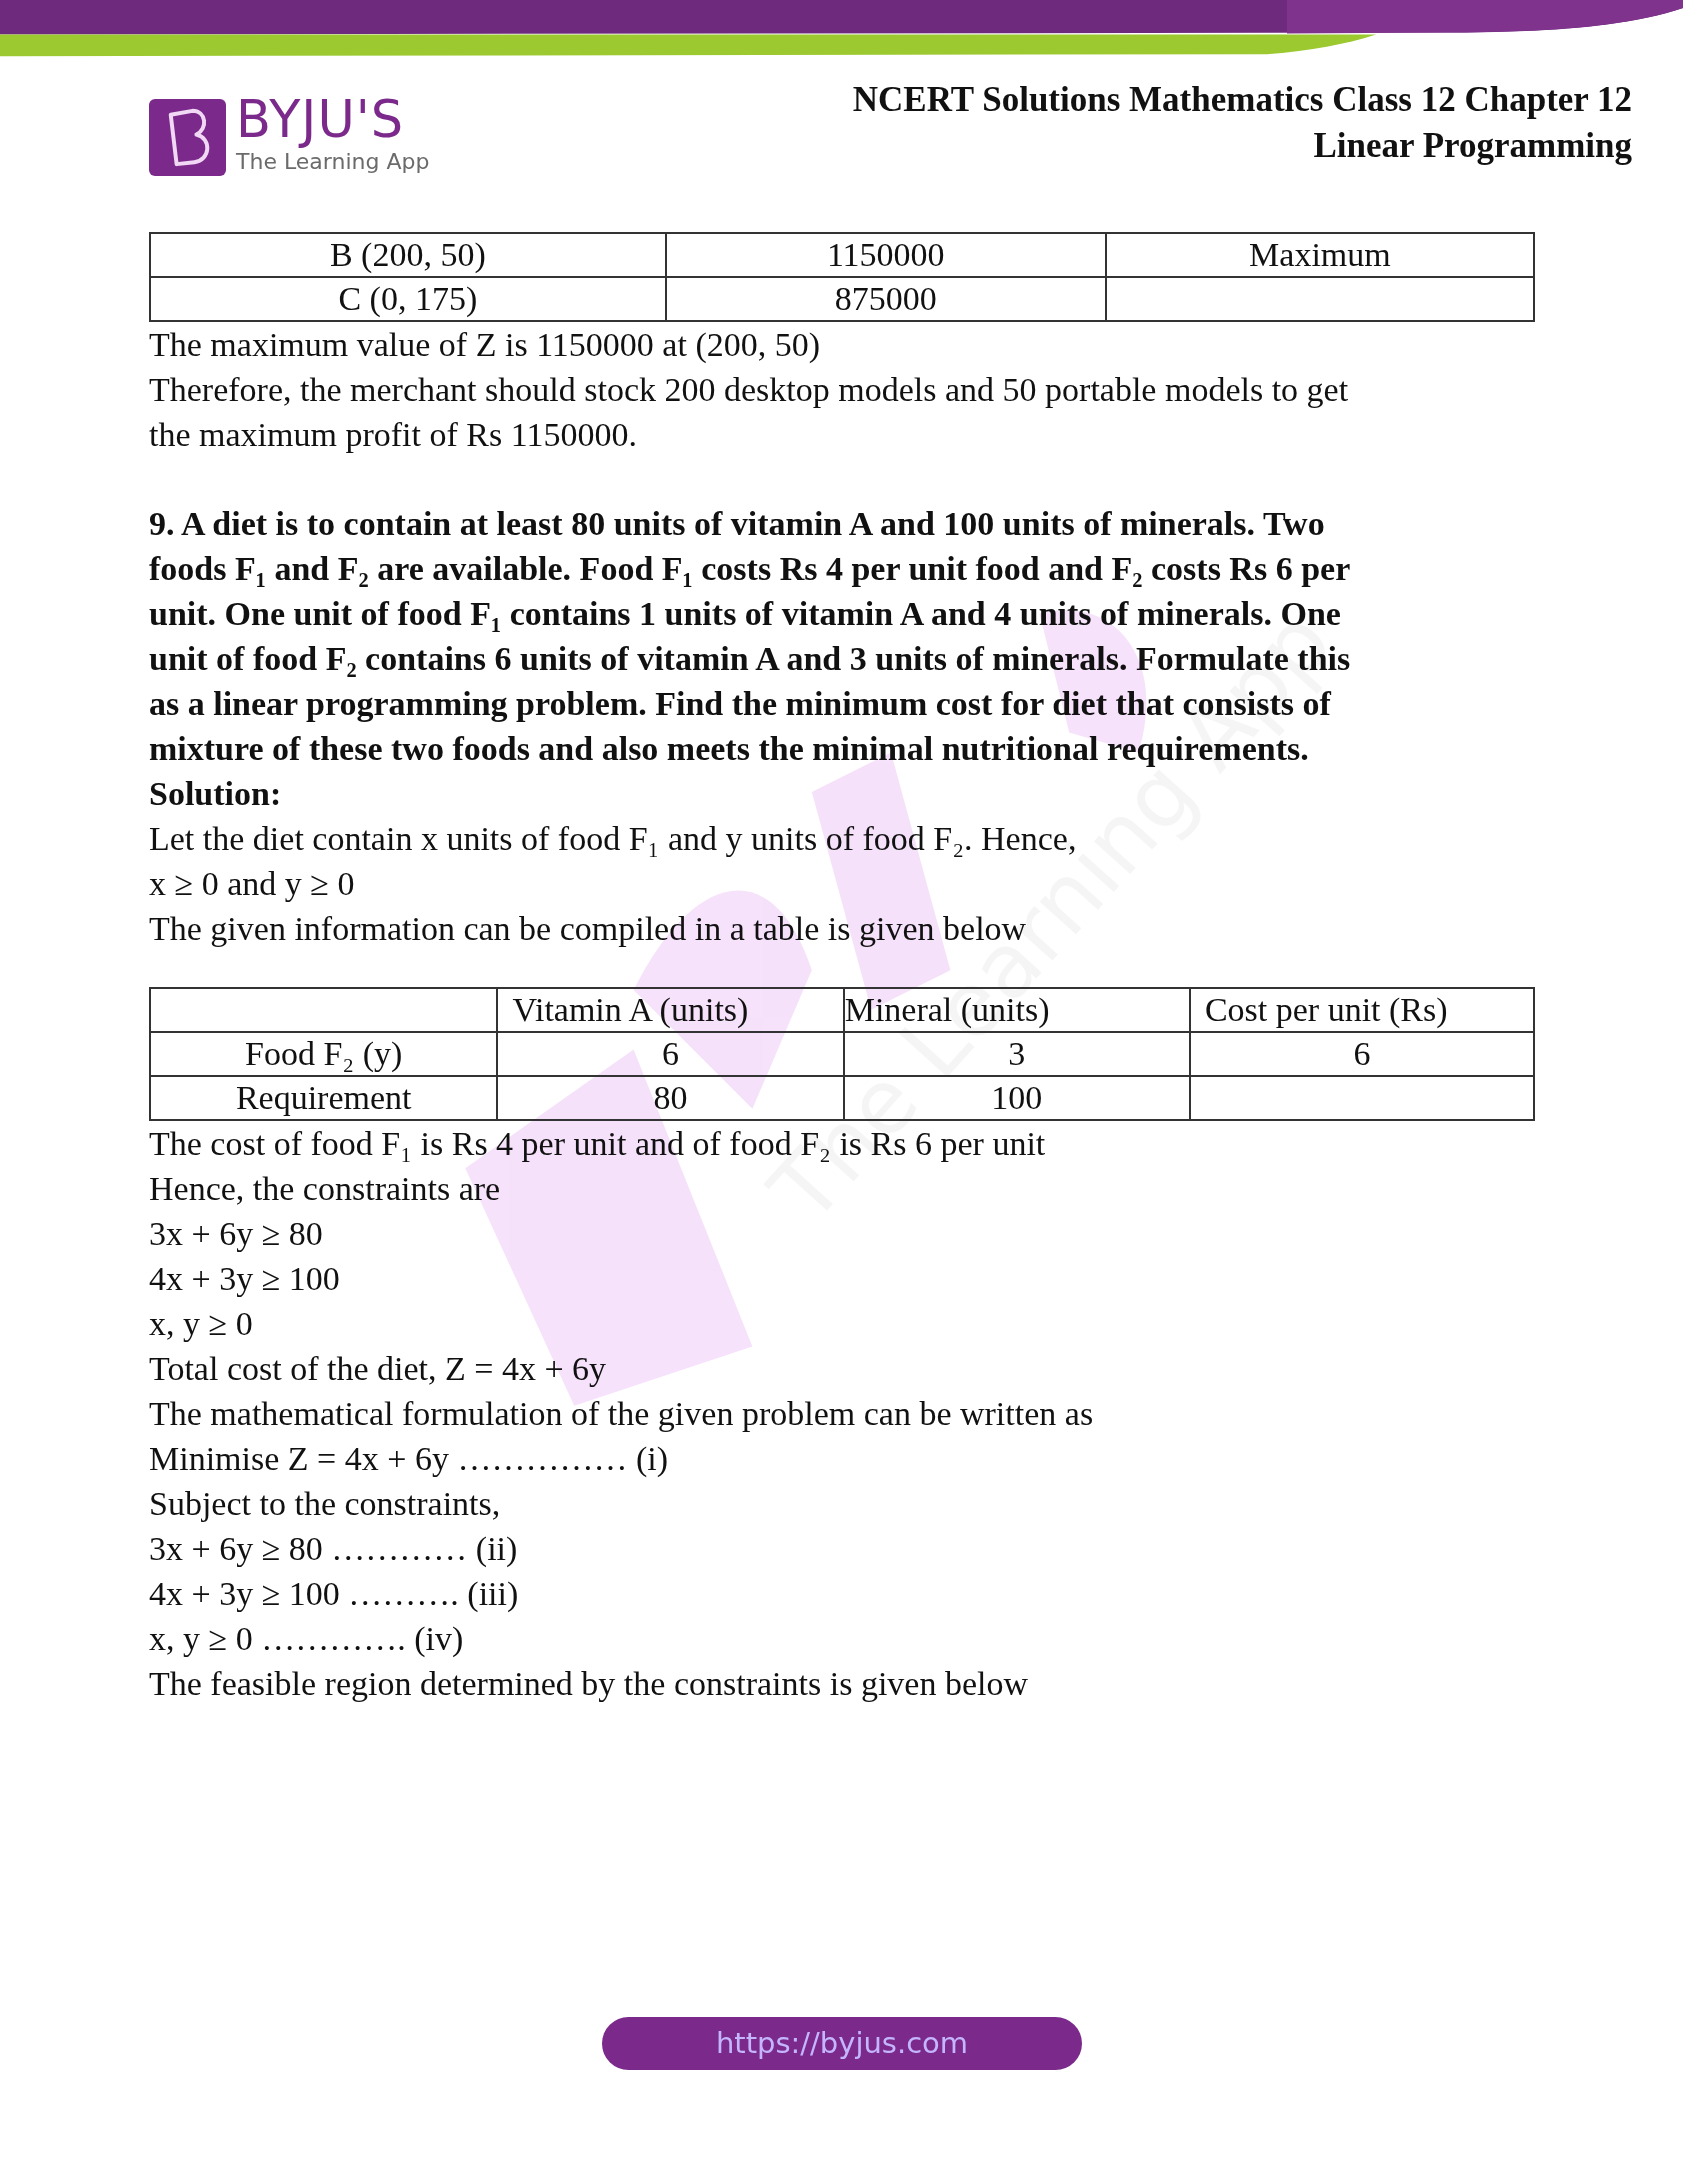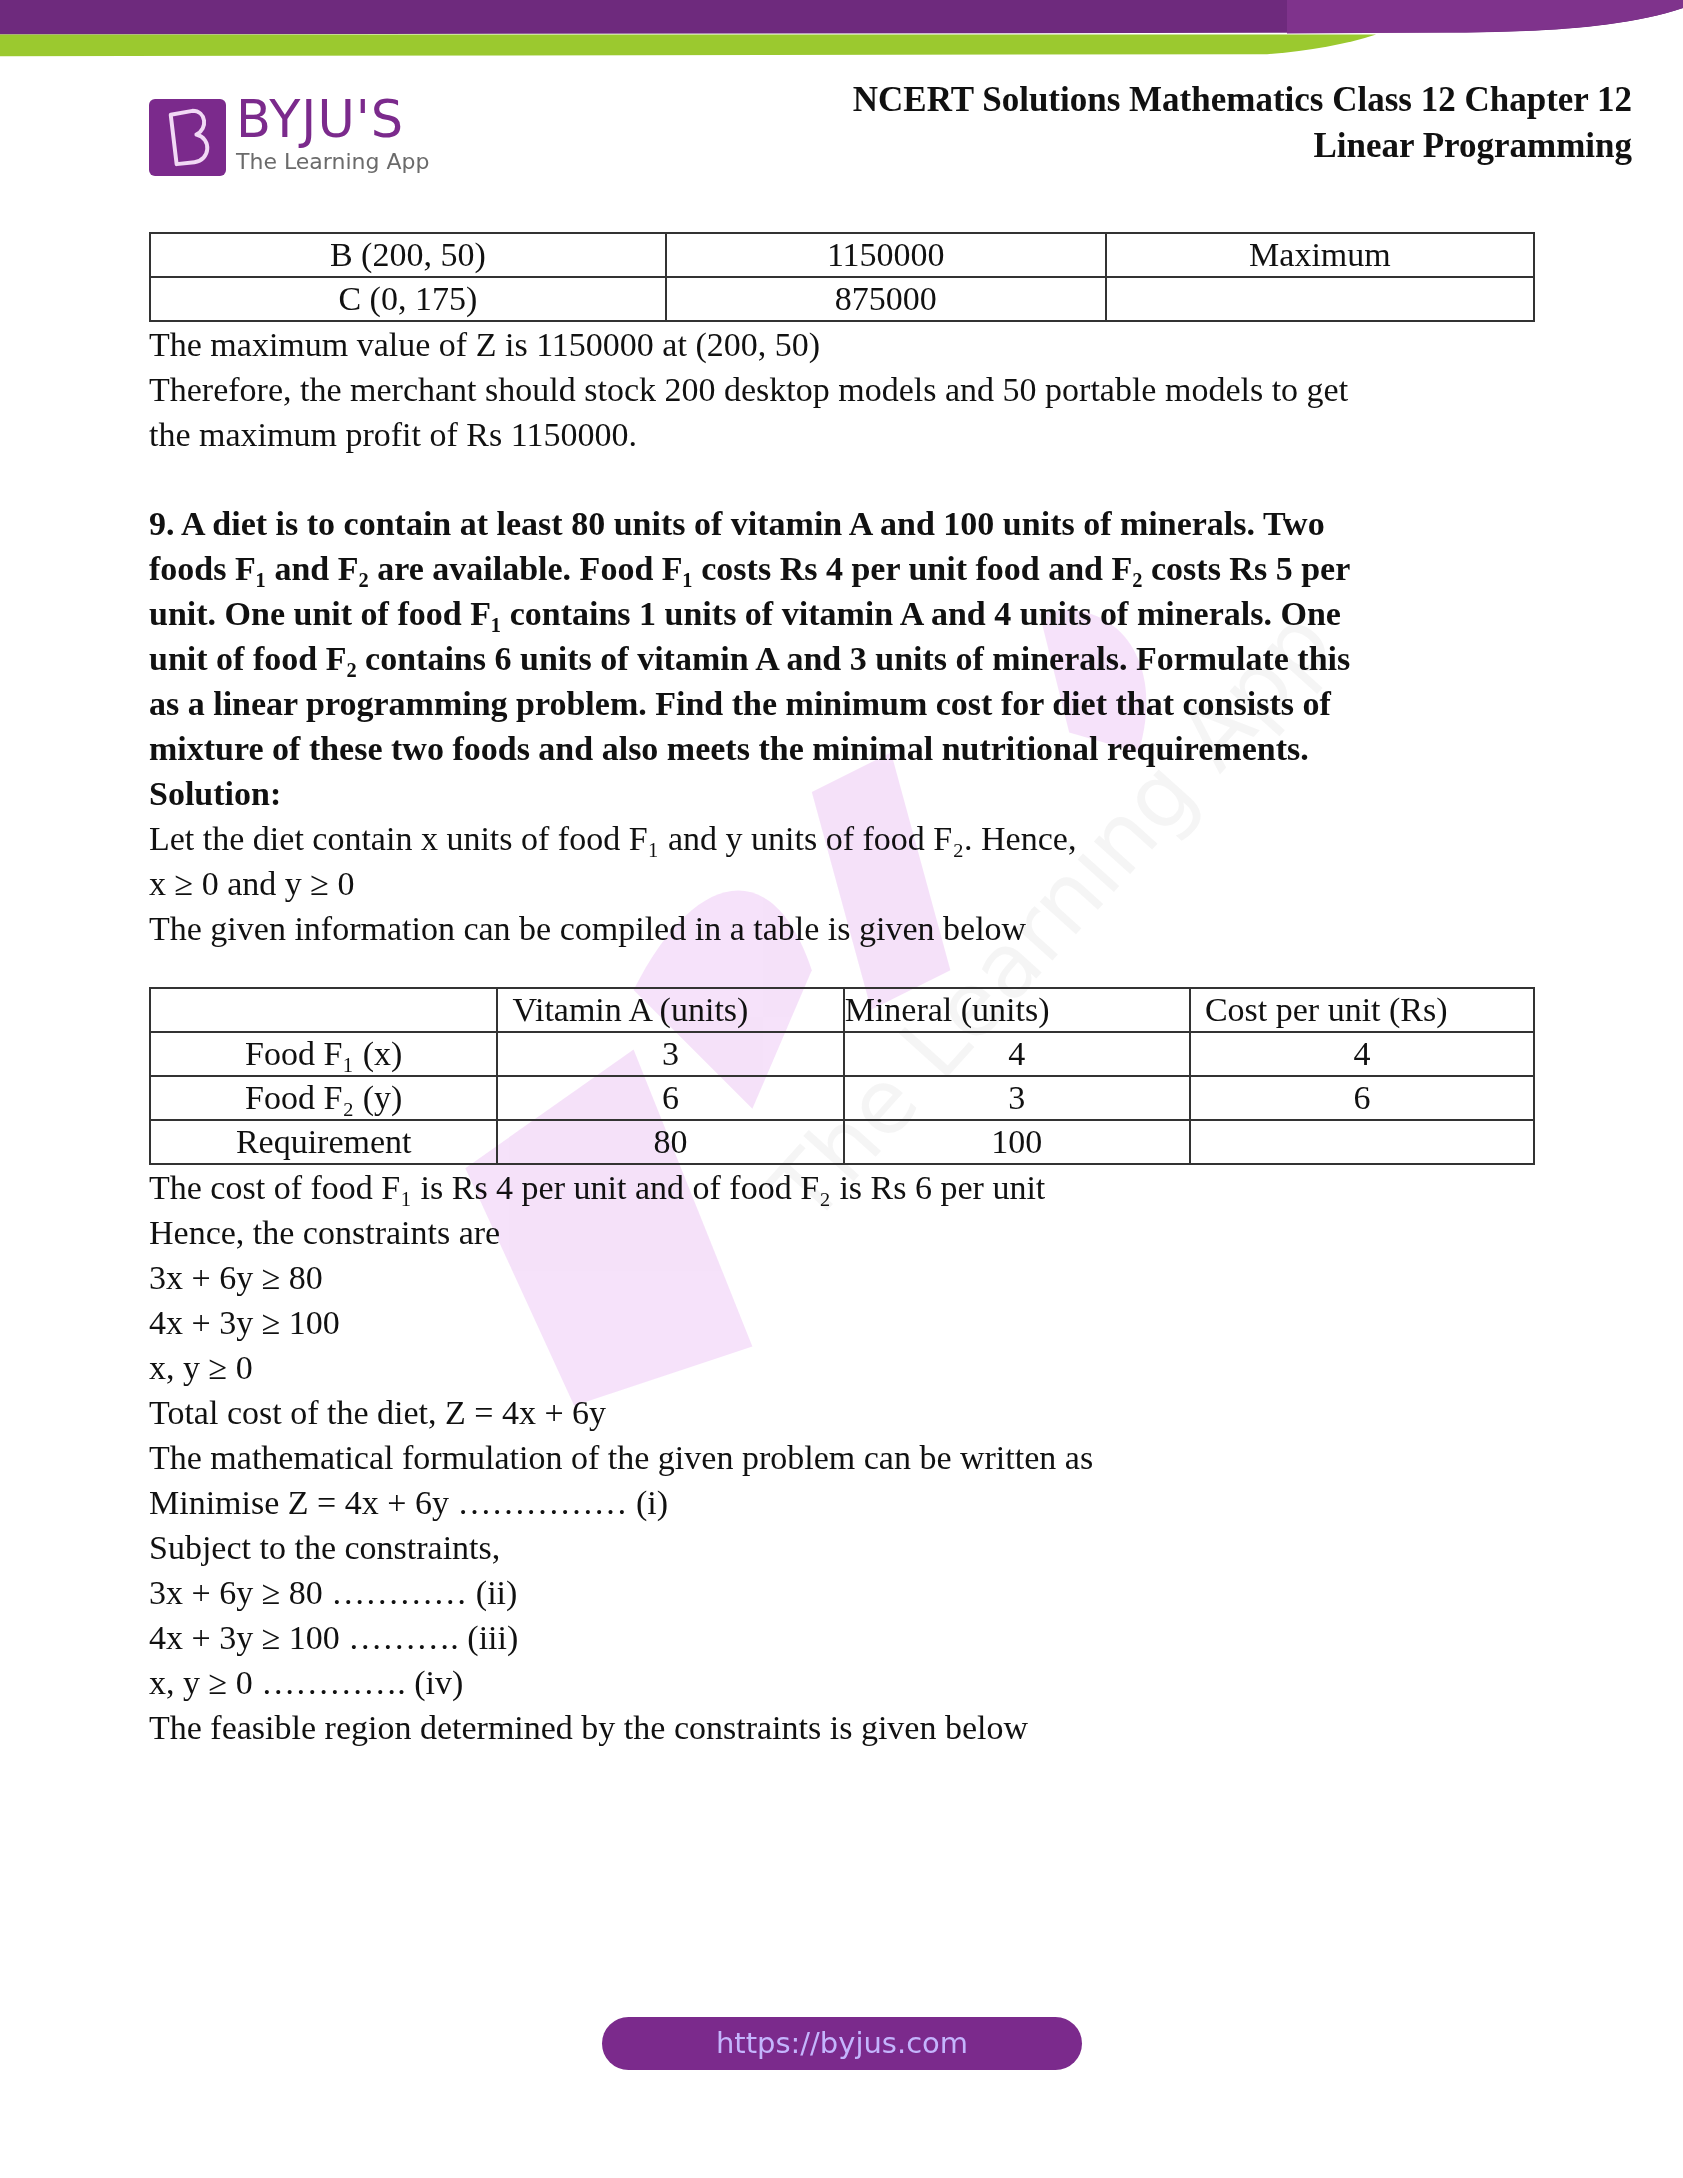--- a/index.html
+++ b/index.html
@@ -99,21 +99,21 @@
     </table>
 
   <div class="line">The maximum value of Z is 1150000 at (200, 50)</div>
   <div class="line">Therefore, the merchant should stock 200 desktop models and 50 portable models to get</div>
   <div class="line">the maximum profit of Rs 1150000.</div>
 
   <div class="gap"></div>
 
   <div>
     <div class="line bold">9. A diet is to contain at least 80 units of vitamin A and 100 units of minerals. Two</div>
-    <div class="line bold">foods F₁ and F₂ are available. Food F₁ costs Rs 4 per unit food and F₂ costs Rs 5 per</div>
+    <div class="line bold">foods F₁ and F₂ are available. Food F₁ costs Rs 4 per unit food and F₂ costs Rs 6 per</div>
     <div class="line bold">unit. One unit of food F₁ contains 1 units of vitamin A and 4 units of minerals. One</div>
     <div class="line bold">unit of food F₂ contains 6 units of vitamin A and 3 units of minerals. Formulate this</div>
     <div class="line bold">as a linear programming problem. Find the minimum cost for diet that consists of</div>
     <div class="line bold">mixture of these two foods and also meets the minimal nutritional requirements.</div>
     <div class="line bold">Solution:</div>
   </div>
 
   <div class="line">Let the diet contain x units of food F₁ and y units of food F₂. Hence,</div>
   <div class="line">x ≥ 0 and y ≥ 0</div>
   <div class="line">The given information can be compiled in a table is given below</div>
@@ -126,26 +126,20 @@
         <col style="width:347px">
         <col style="width:347px">
         <col style="width:345px">
       </colgroup>
     <tbody>
         <tr>
       <td></td>
       <td style="text-align:left;padding-left:14px">Vitamin A (units)</td>
       <td style="text-align:left;">Mineral (units)</td>
       <td style="text-align:left;padding-left:14px">Cost per unit (Rs)</td>
-    </tr>
-    <tr>
-      <td>Food F₁ (x)</td>
-      <td>3</td>
-      <td>4</td>
-      <td>4</td>
     </tr>
     <tr>
       <td>Food F₂ (y)</td>
       <td>6</td>
       <td>3</td>
       <td>6</td>
     </tr>
     <tr>
       <td>Requirement</td>
       <td>80</td>

